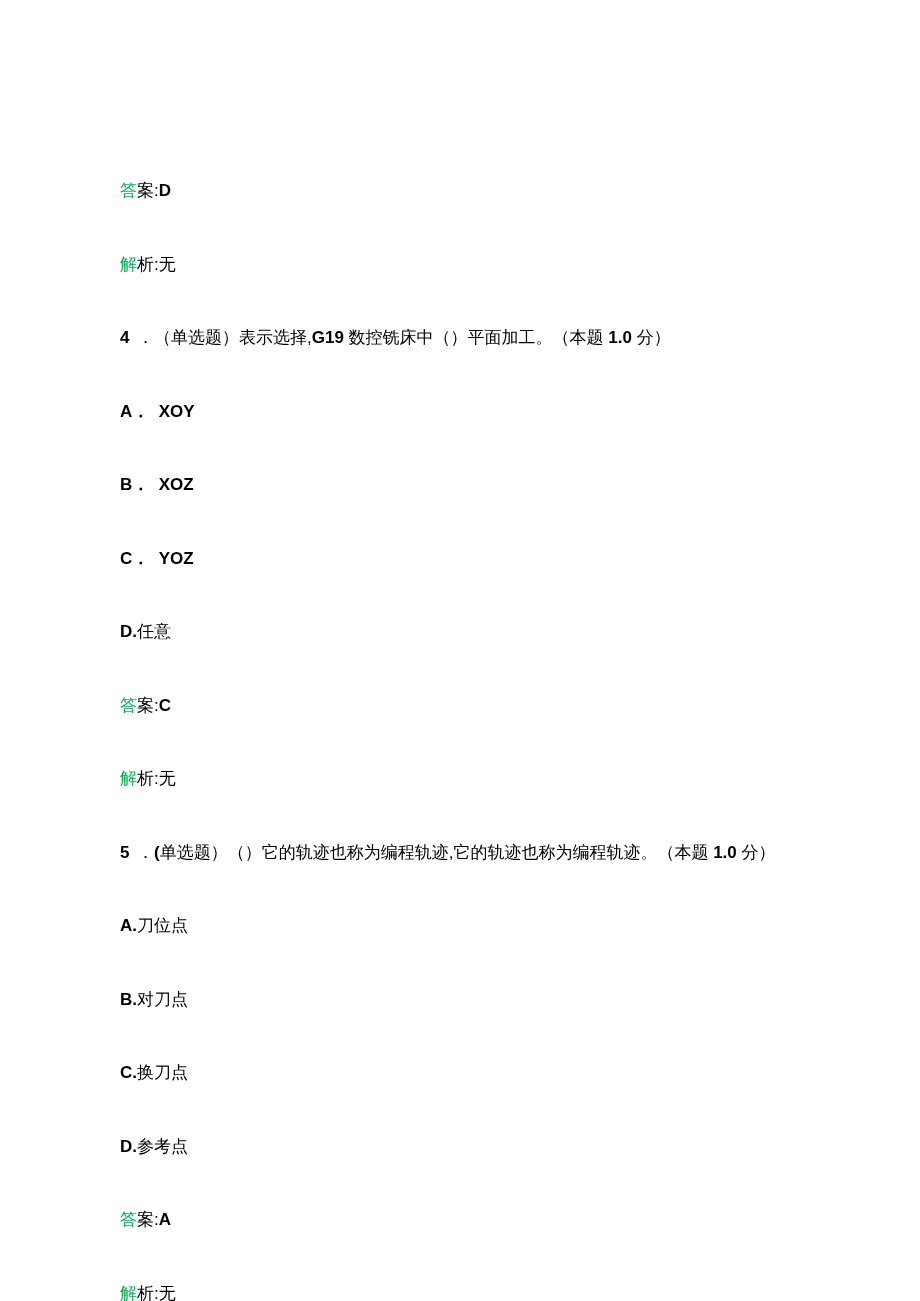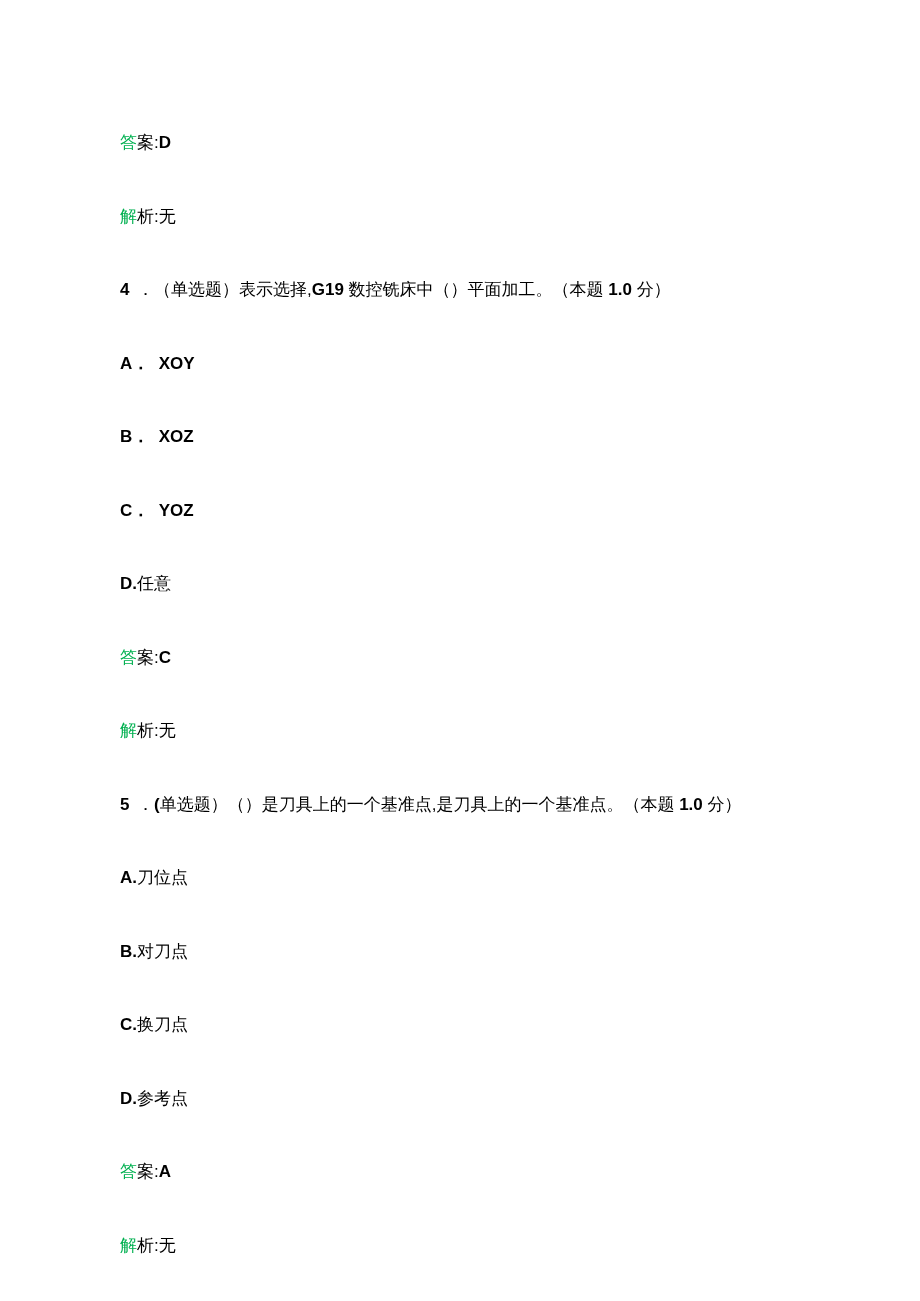--- a/index.html
+++ b/index.html
@@ -12,20 +12,21 @@
     font-family: "Microsoft YaHei", "SimSun", Arial, sans-serif;
     padding: 130px 120px 60px 120px;
     box-sizing: border-box;
     color: #000;
   }
   .line {
     margin-bottom: 48px;
     font-size: 17px;
     line-height: 1.5;
     font-weight: bold;
+    margin-top: 48px;
   }
   .green {
     color: #00b050;
     font-weight: normal;
   }
   .black {
     color: #000;
     font-weight: bold;
   }
   .normal {
@@ -66,21 +67,21 @@
 
 <div class="line">
   <span class="green">答</span><span class="normal">案:</span><span class="black">C</span>
 </div>
 
 <div class="line">
   <span class="green">解</span><span class="normal">析:无</span>
 </div>
 
 <div class="line">
-  <span class="black q-num">5</span><span class="normal">．</span><span class="black">(</span><span class="normal">单选题）</span><span class="normal">（）是刀具上的一个基准点,是刀具上的一个基准点。</span><span class="normal">（本题 </span><span class="black">1.0</span><span class="normal"> 分）</span>
+  <span class="black q-num">5</span><span class="normal">．</span><span class="black">(</span><span class="normal">单选题）</span><span class="normal">（）它的轨迹也称为编程轨迹,它的轨迹也称为编程轨迹。</span><span class="normal">（本题 </span><span class="black">1.0</span><span class="normal"> 分）</span>
 </div>
 
 <div class="line">
   <span class="black">A.</span><span class="normal">刀位点</span>
 </div>
 <div class="line">
   <span class="black">B.</span><span class="normal">对刀点</span>
 </div>
 <div class="line">
   <span class="black">C.</span><span class="normal">换刀点</span>

